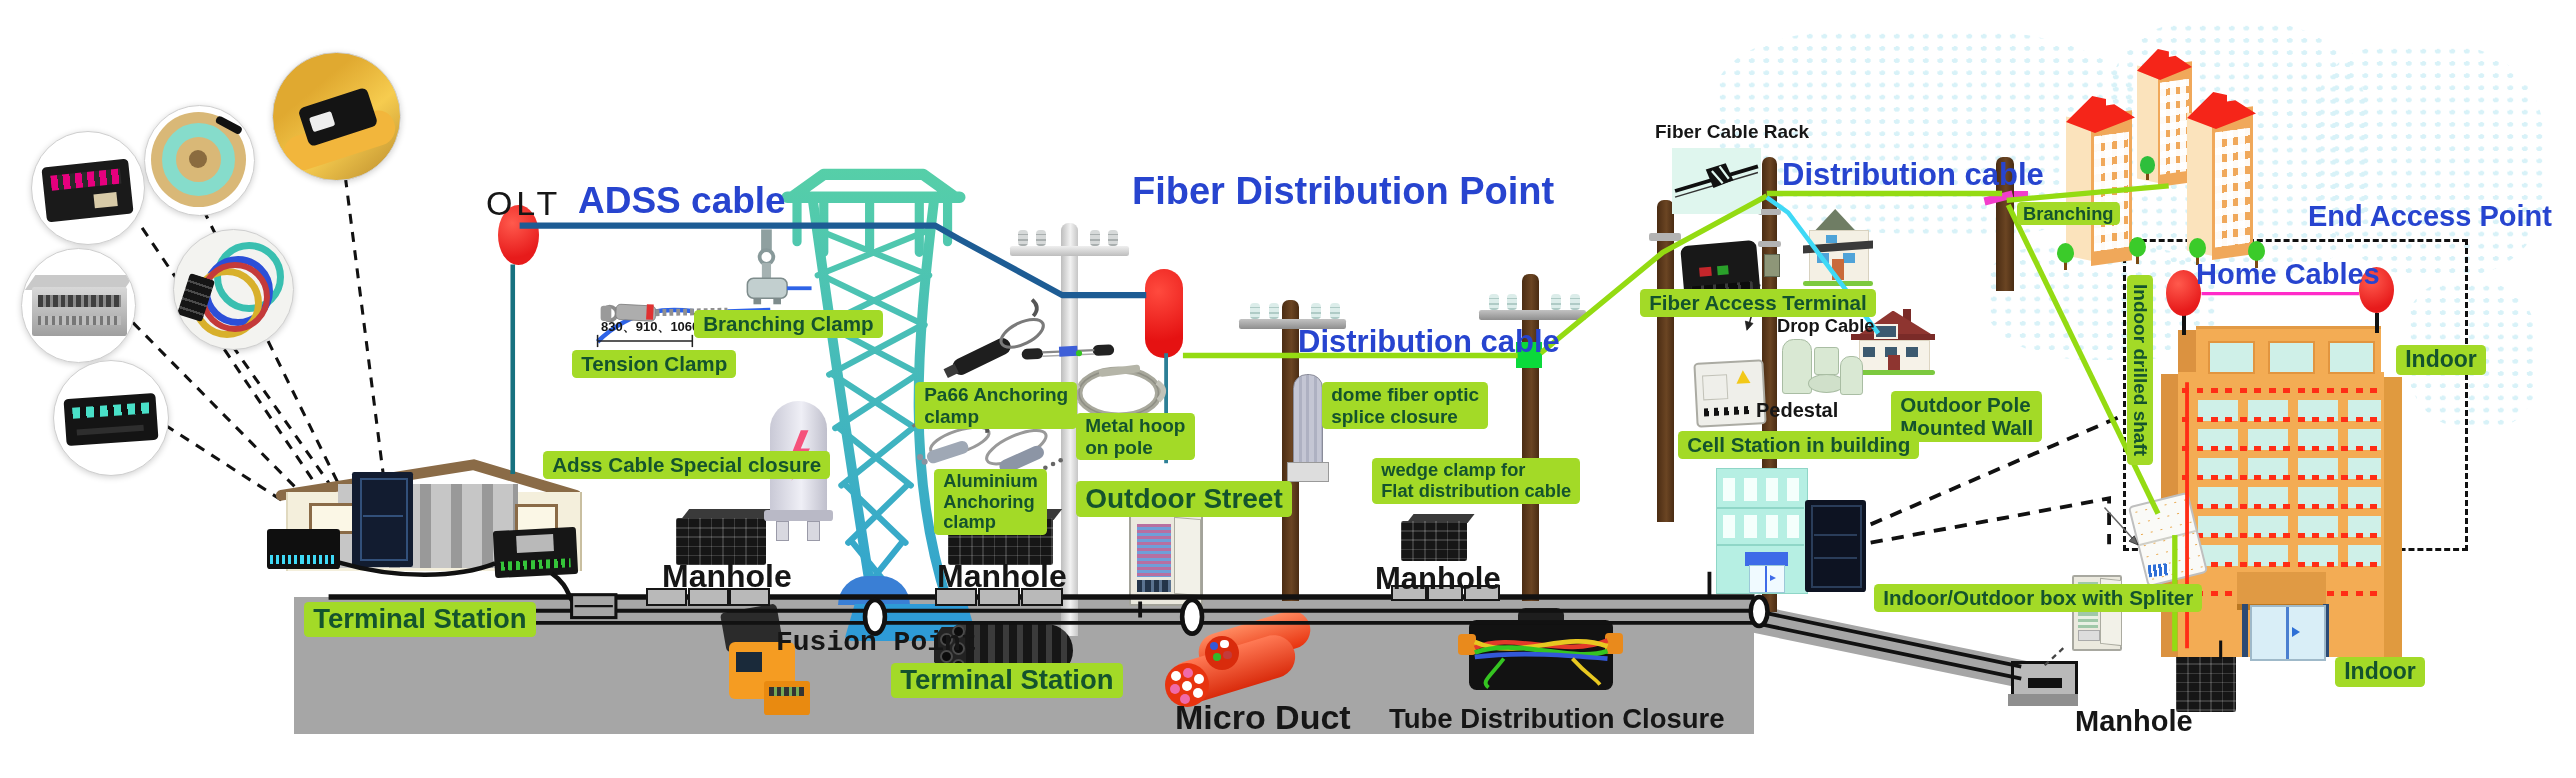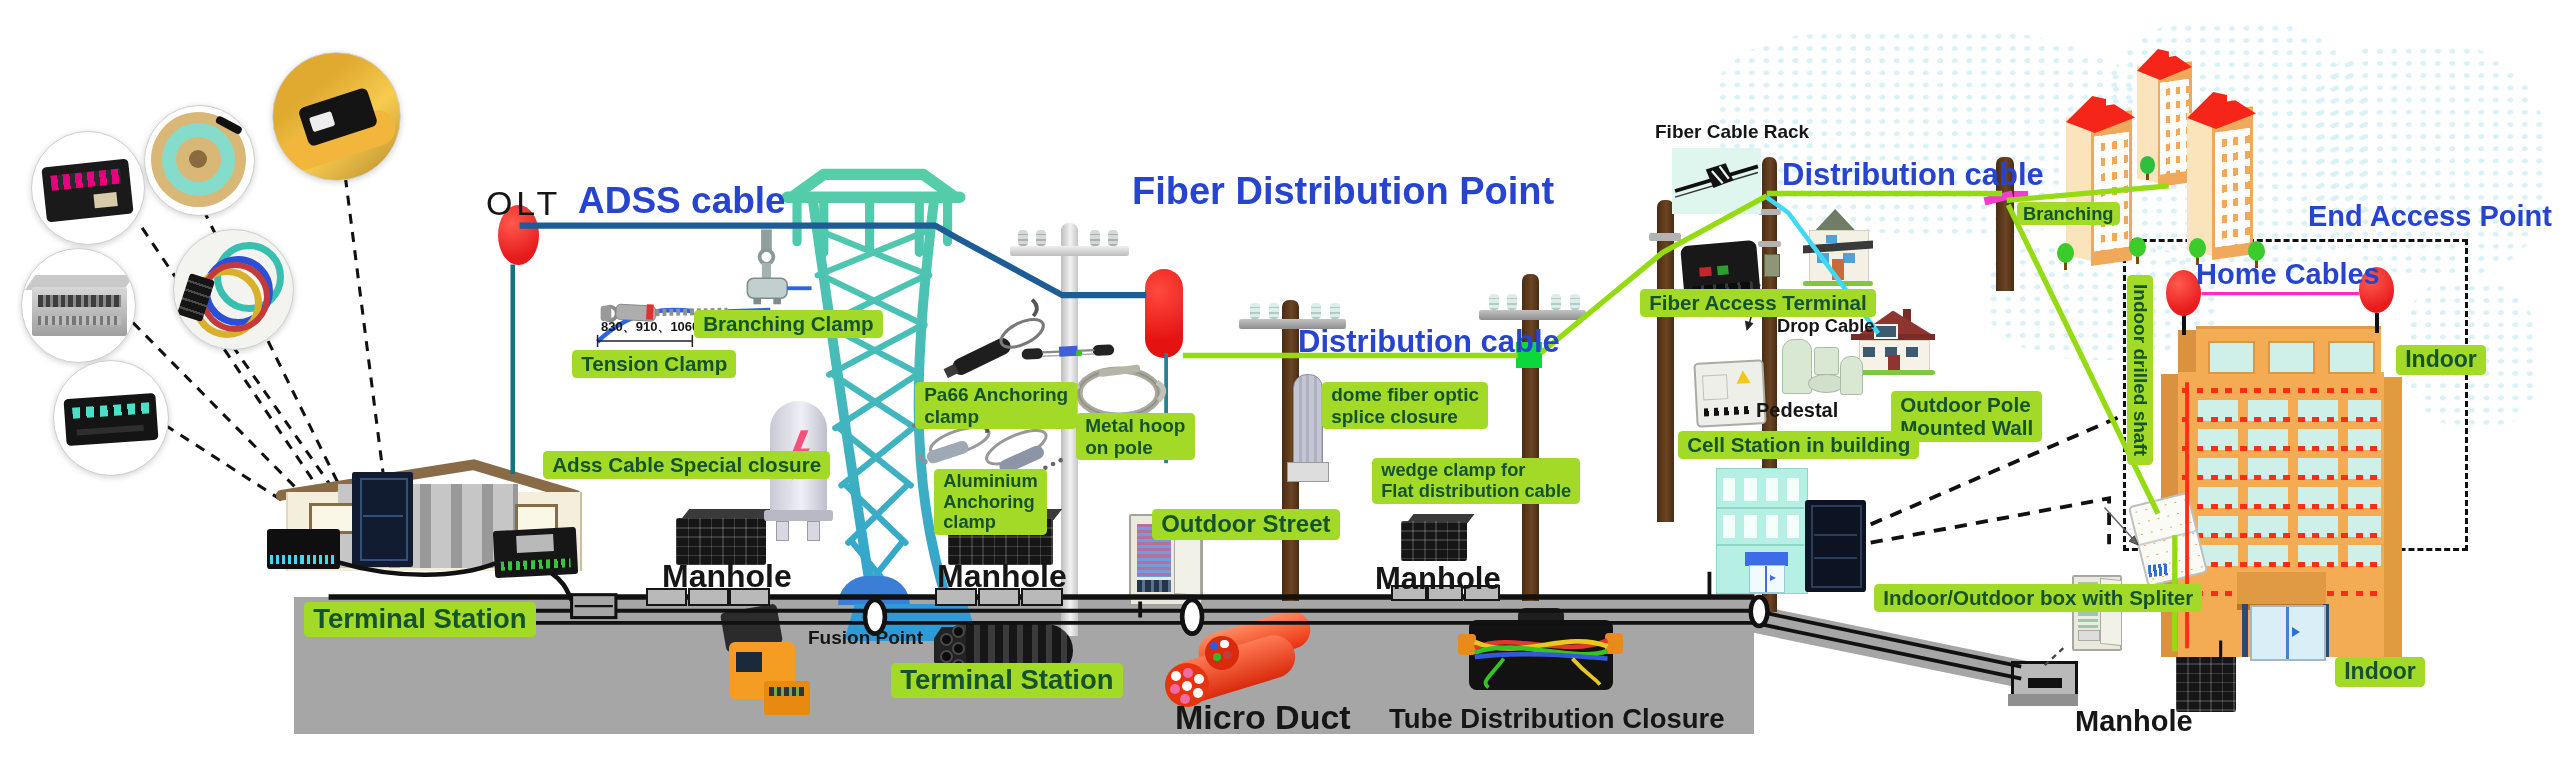--- a/index.html
+++ b/index.html
@@ -546,34 +546,34 @@
   <div class="glabel" style="left:572px;top:350px;font-size:20.6px;">Tension Clamp</div>
   <div class="glabel" style="left:694px;top:310px;font-size:20.6px;">Branching Clamp</div>
   <div class="glabel" style="left:543px;top:451px;font-size:20.6px;">Adss Cable Special closure</div>
   <div class="glabel" style="left:915px;top:382px;font-size:19px;">Pa66 Anchoring
 clamp</div>
   <div class="glabel" style="left:1076px;top:413px;font-size:19px;">Metal hoop
 on pole</div>
   <div class="glabel" style="left:934px;top:469px;font-size:18.3px;">Aluminium
 Anchoring
 clamp</div>
-  <div class="glabel" style="left:1152px;top:481px;font-size:24px;margin-top:28px;">Outdoor Street</div>
+  <div class="glabel" style="left:1076px;top:481px;font-size:28px;">Outdoor Street</div>
   <div class="glabel" style="left:1322px;top:382px;font-size:19px;">dome fiber optic
 splice closure</div>
   <div class="glabel" style="left:1372px;top:458px;font-size:18.3px;">wedge clamp for
 Flat distribution cable</div>
 
   <div class="btext" style="left:662px;top:558px;font-size:32px;">Manhole</div>
   <div class="btext" style="left:937px;top:558px;font-size:32px;">Manhole</div>
   <div class="btext" style="left:1375px;top:561px;font-size:31px;">Manhole</div>
   <div class="btext" style="left:2075px;top:705px;font-size:29px;">Manhole</div>
 
   <div class="glabel" style="left:304px;top:602px;font-size:27.5px;">Terminal Station</div>
   <div class="glabel" style="left:891px;top:663px;font-size:27.5px;">Terminal Station</div>
-  <div class="btext" style="left:808px;top:627px;font-size:19px;">Fusion Point</div>
+  <div class="btext" style="left:776px;top:627px;font-size:28px;font-family:Liberation Mono, monospace;">Fusion Point</div>
   <div class="btext" style="left:1175px;top:698px;font-size:34px;">Micro Duct</div>
   <div class="btext" style="left:1389px;top:703px;font-size:27.5px;">Tube Distribution Closure</div>
 
   <div class="btext" style="left:1655px;top:121px;font-size:19px;font-weight:600;">Fiber Cable Rack</div>
   <div class="glabel" style="left:2017px;top:202px;font-size:18.3px;padding:1.5px 6.1px;">Branching</div>
   <div class="glabel" style="left:1640px;top:289px;font-size:20.6px;text-align:right;">Fiber Access Terminal</div>
   <div class="btext" style="left:1777px;top:315px;font-size:18.3px;">Drop Cable</div>
   <div class="btext" style="left:1756px;top:399px;font-size:20px;">Pedestal</div>
   <div class="glabel" style="left:1891px;top:391px;font-size:20.6px;">Outdoor Pole
 Mounted Wall</div>

